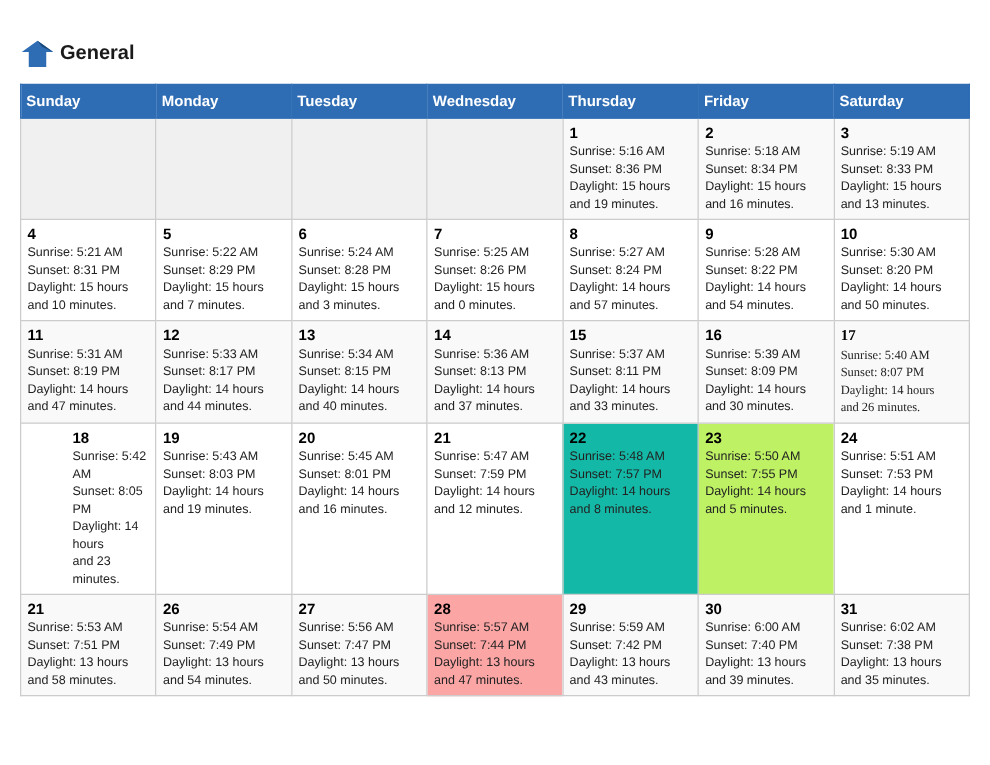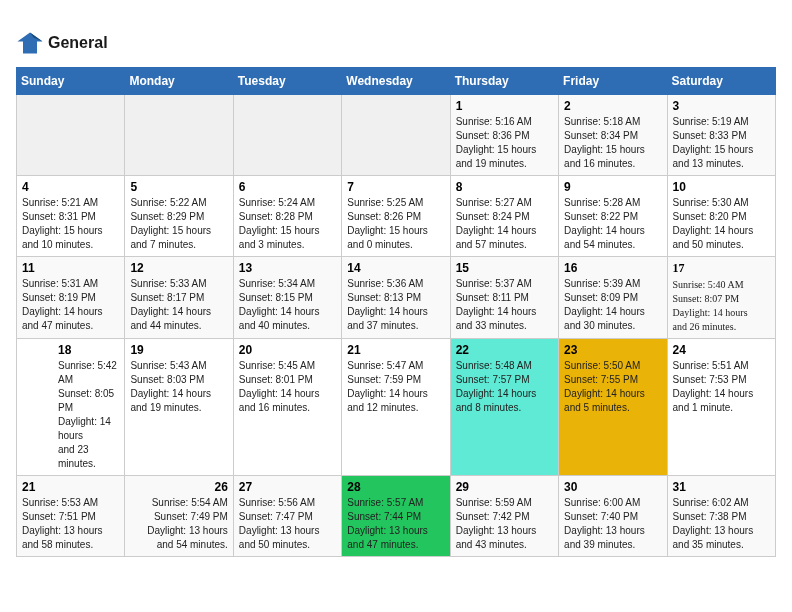--- a/index.html
+++ b/index.html
@@ -265,28 +265,28 @@
 Daylight: 14 hours
 and 16 minutes.</div>
         </td>
         <td style="background: rgb(255, 255, 255);">
           <div class="day-number">21</div>
           <div class="day-info" style="white-space: pre-line;">Sunrise: 5:47 AM
 Sunset: 7:59 PM
 Daylight: 14 hours
 and 12 minutes.</div>
         </td>
-        <td style="background: #5eead4; margin-left: 13px;">
+        <td style="background: #14b8a6; margin-left: 13px;">
           <div class="day-number">22</div>
           <div class="day-info" style="white-space: pre-line;">Sunrise: 5:48 AM
 Sunset: 7:57 PM
 Daylight: 14 hours
 and 8 minutes.</div>
         </td>
-        <td style="background: #eab308;">
+        <td style="background: #bef264;">
           <div class="day-number">23</div>
           <div class="day-info" style="white-space: pre-line;">Sunrise: 5:50 AM
 Sunset: 7:55 PM
 Daylight: 14 hours
 and 5 minutes.</div>
         </td>
         <td style="background: rgb(255, 255, 255);">
           <div class="day-number">24</div>
           <div class="day-info" style="white-space: pre-line;">Sunrise: 5:51 AM
 Sunset: 7:53 PM
@@ -295,35 +295,35 @@
         </td>
       </tr>
       <tr>
         <td style="background: rgb(249, 249, 249);">
           <div class="day-number">21</div>
           <div class="day-info" style="white-space: pre-line;">Sunrise: 5:53 AM
 Sunset: 7:51 PM
 Daylight: 13 hours
 and 58 minutes.</div>
         </td>
-        <td style="background: rgb(249, 249, 249); text-align: right;">
+        <td style="background: rgb(249, 249, 249);">
           <div class="day-number">26</div>
           <div class="day-info" style="white-space: pre-line;">Sunrise: 5:54 AM
 Sunset: 7:49 PM
 Daylight: 13 hours
 and 54 minutes.</div>
         </td>
         <td style="background: rgb(249, 249, 249);">
           <div class="day-number">27</div>
           <div class="day-info" style="white-space: pre-line;">Sunrise: 5:56 AM
 Sunset: 7:47 PM
 Daylight: 13 hours
 and 50 minutes.</div>
         </td>
-        <td style="background: #22c55e;">
+        <td style="background: #fca5a5;">
           <div class="day-number">28</div>
           <div class="day-info" style="white-space: pre-line;">Sunrise: 5:57 AM
 Sunset: 7:44 PM
 Daylight: 13 hours
 and 47 minutes.</div>
         </td>
         <td style="background: rgb(249, 249, 249);">
           <div class="day-number">29</div>
           <div class="day-info" style="white-space: pre-line;">Sunrise: 5:59 AM
 Sunset: 7:42 PM

